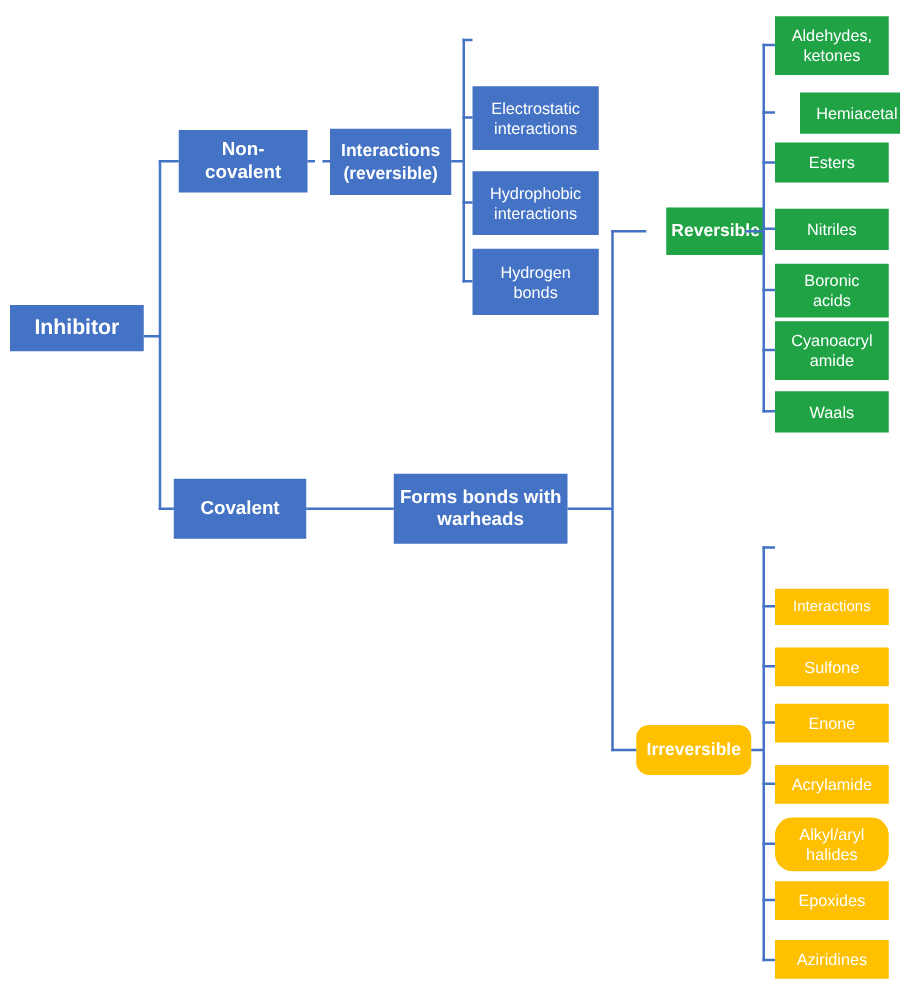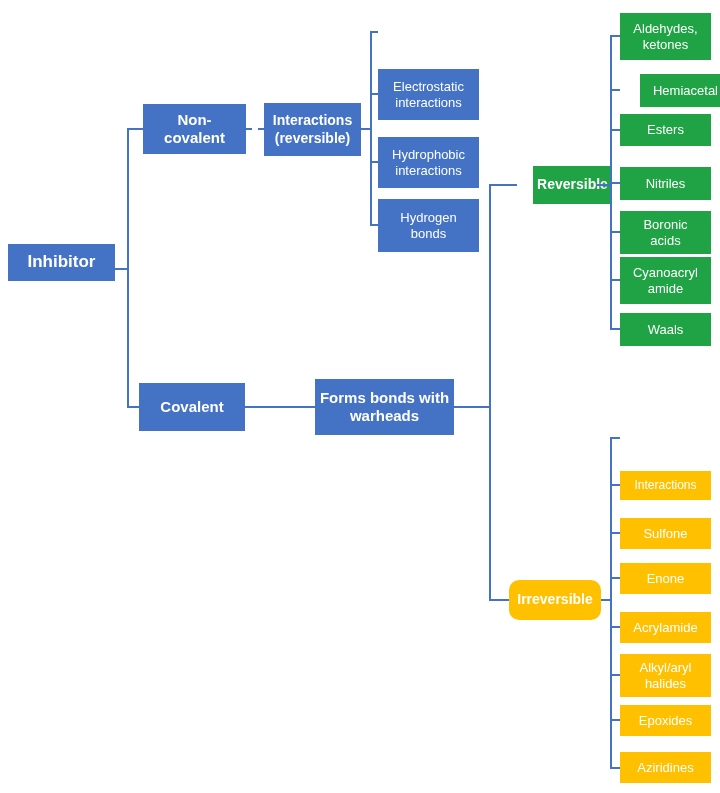--- a/index.html
+++ b/index.html
@@ -59,21 +59,21 @@
   <div class="node green item" style="left:620px;top:211px;width:91px;height:43px;">Boronic
 acids</div>
   <div class="node green item" style="left:620px;top:257px;width:91px;height:47px;">Cyanoacryl
 amide</div>
   <div class="node green item" style="left:620px;top:313px;width:91px;height:33px;">Waals</div>
 
   <div class="node gold item" style="left:620px;top:471px;width:91px;height:29px;font-size:12px;">Interactions</div>
   <div class="node gold item" style="left:620px;top:518px;width:91px;height:31px;">Sulfone</div>
   <div class="node gold item" style="left:620px;top:563px;width:91px;height:31px;">Enone</div>
   <div class="node gold item" style="left:620px;top:612px;width:91px;height:31px;">Acrylamide</div>
-  <div class="node gold item" style="left:620px;top:654px;width:91px;height:43px;">Alkyl/aryl
+  <div class="node gold item" style="left:620px;top:654px;width:91px;height:43px;border-radius:14px;">Alkyl/aryl
 halides</div>
   <div class="node gold item" style="left:620px;top:705px;width:91px;height:31px;">Epoxides</div>
   <div class="node gold item" style="left:620px;top:752px;width:91px;height:31px;">Aziridines</div>
 
   <div class="hline" style="left:115px;top:268px;width:13px;"></div>
   <div class="vline" style="left:127px;top:128px;height:280px;"></div>
   <div class="hline" style="left:127px;top:128px;width:16px;"></div>
   <div class="hline" style="left:127px;top:406px;width:12px;"></div>
 
   <div class="hline dashed" style="left:246px;top:128px;width:18px;"></div>

